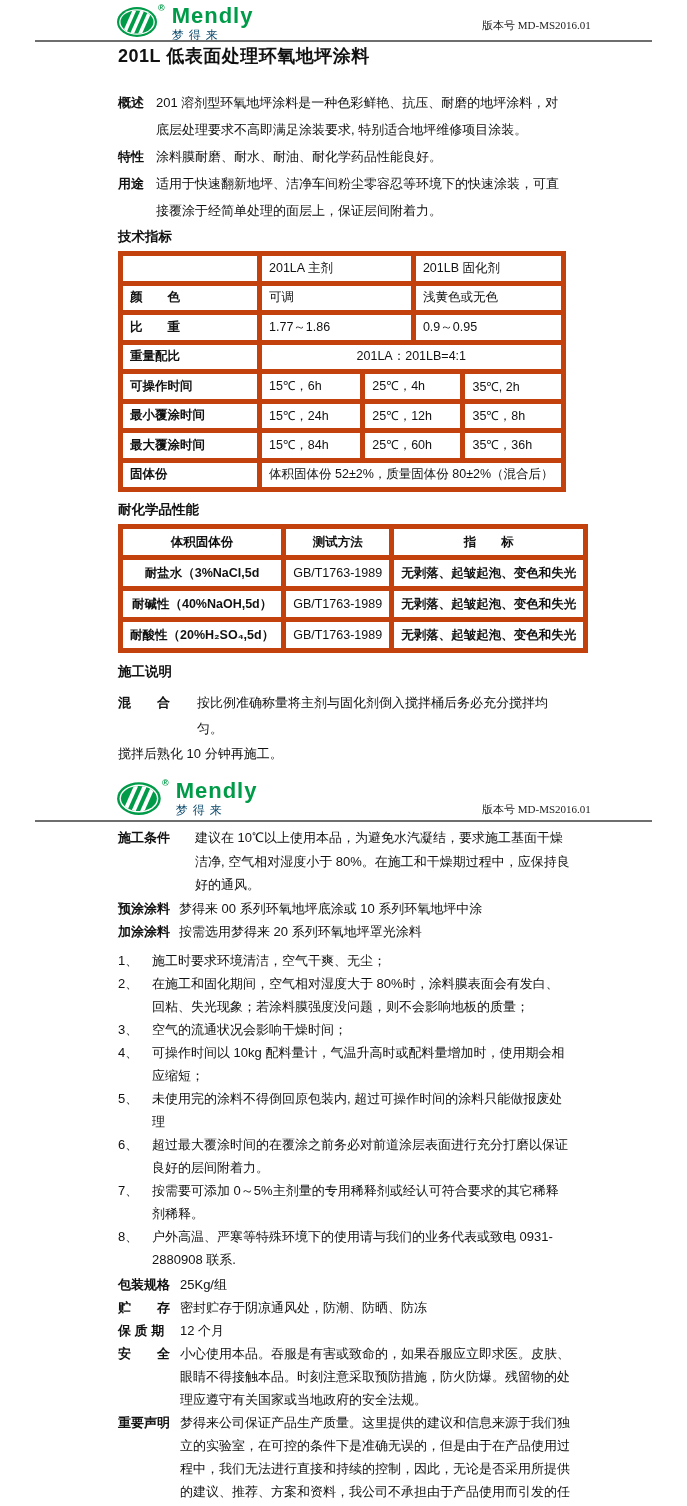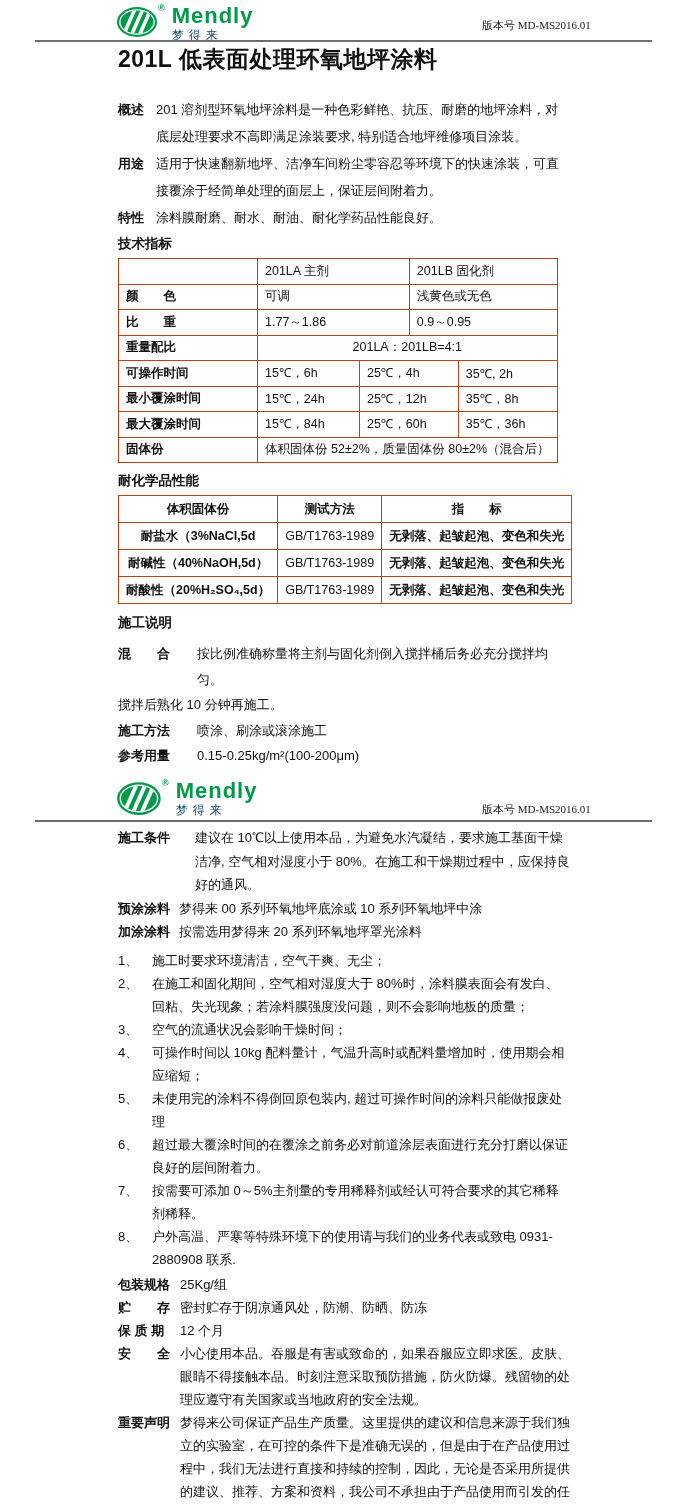--- a/index.html
+++ b/index.html
@@ -21,33 +21,33 @@
   #page2 .version{top:32px;}
   .hrule{position:absolute;left:35px;width:617px;border-top:2px solid #6e6e6e;}
   #page1 .hrule{top:40px;}
   #page2 .hrule{top:50px;}
 
   
   .content{position:absolute;left:118px;width:453px;}
   #page1 .content{top:0;}
   #page2 .content{top:56px;}
 
-  .doc-title{font-size:23px;font-weight:bold;margin:44px 0 0 0;letter-spacing:0.5px;}
+  .doc-title{font-size:18px;font-weight:bold;margin:44px 0 0 0;letter-spacing:0.5px;}
 
   .row{display:flex;align-items:flex-start;}
   .lbl{font-weight:bold;flex:0 0 auto;}
   .txt{flex:1 1 auto;}
 
   .intro{margin-top:21px;font-size:13px;line-height:27px;}
   .intro .lbl{width:38px;}
 
   .sec-title{font-weight:bold;font-size:13.5px;margin-top:3px;line-height:20px;}
 
   table{border-collapse:collapse;table-layout:fixed;margin-top:4px;}
-  td{border:1px solid #c2410c;font-size:12.5px;padding:0 7px;vertical-align:middle;
+  td{border:5px solid #c2410c;font-size:12.5px;padding:0 7px;vertical-align:middle;
      white-space:nowrap;overflow:hidden;}
   .tech td{height:24.5px;}
   .chem td{height:26px;}
   td.c{text-align:center;}
   td.b{font-weight:bold;}
 
   .apply{margin-top:8px;font-size:13px;line-height:25.5px;}
   .apply .lbl{width:79px;}
   .apply .cont{line-height:25.5px;}
 
@@ -94,26 +94,26 @@
 
   <div class="content">
     <h1 class="doc-title">201L 低表面处理环氧地坪涂料</h1>
 
     <div class="intro">
       <div class="row">
         <span class="lbl">概述</span>
         <span class="txt">201 溶剂型环氧地坪涂料是一种色彩鲜艳、抗压、耐磨的地坪涂料，对底层处理要求不高即满足涂装要求, 特别适合地坪维修项目涂装。</span>
       </div>
       <div class="row">
+        <span class="lbl">特性</span>
+        <span class="txt">涂料膜耐磨、耐水、耐油、耐化学药品性能良好。</span>
+      </div>
+      <div class="row">
         <span class="lbl">用途</span>
         <span class="txt">适用于快速翻新地坪、洁净车间粉尘零容忍等环境下的快速涂装，可直接覆涂于经简单处理的面层上，保证层间附着力。</span>
-      </div>
-      <div class="row">
-        <span class="lbl">特性</span>
-        <span class="txt">涂料膜耐磨、耐水、耐油、耐化学药品性能良好。</span>
       </div>
     </div>
 
     <div class="sec-title">技术指标</div>
 
     <table class="tech">
       <colgroup>
           <col style="width:139px">
           <col style="width:98px">
           <col style="width:48px">

